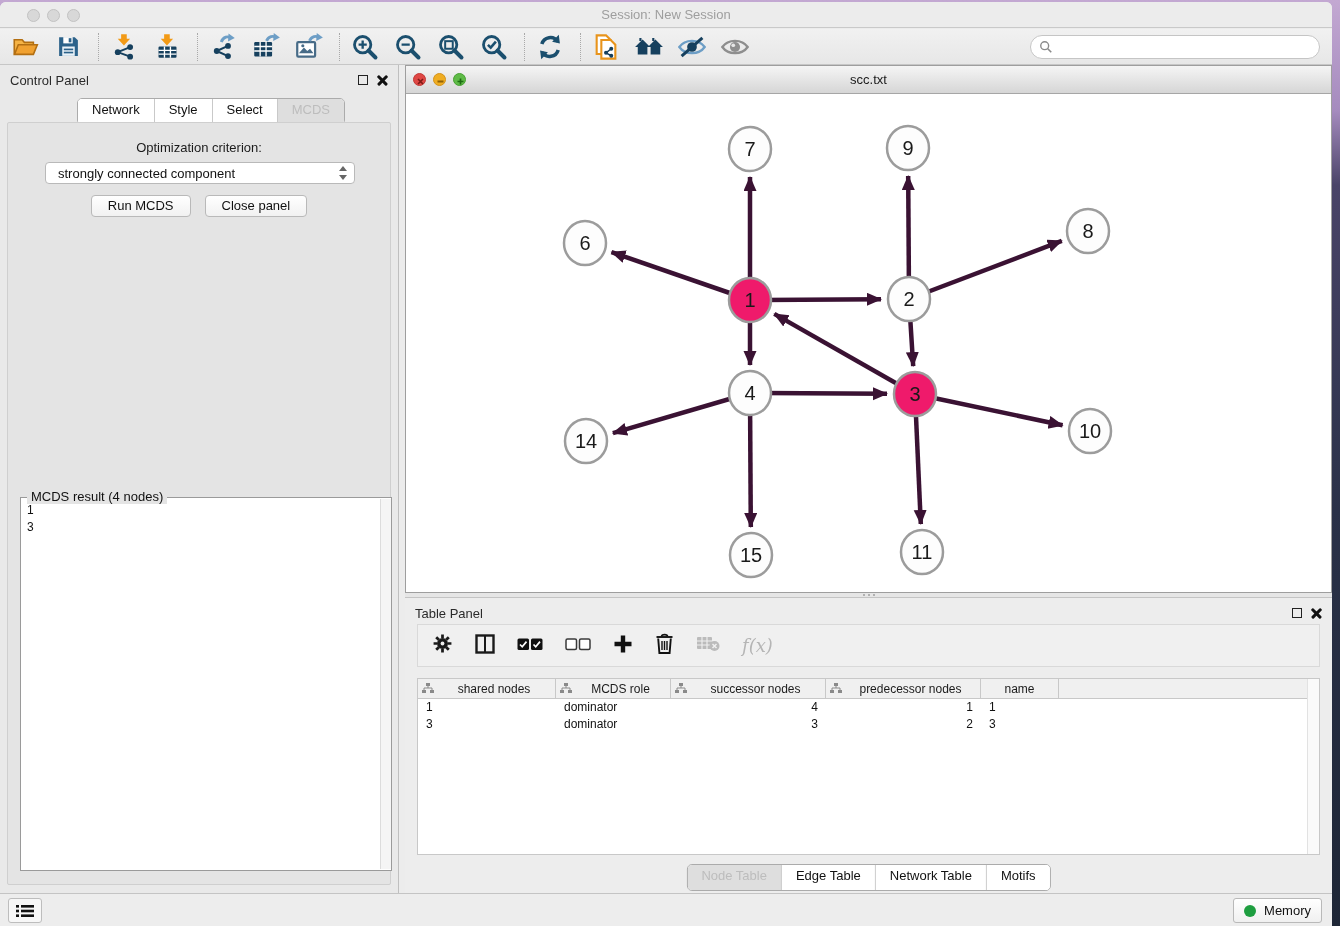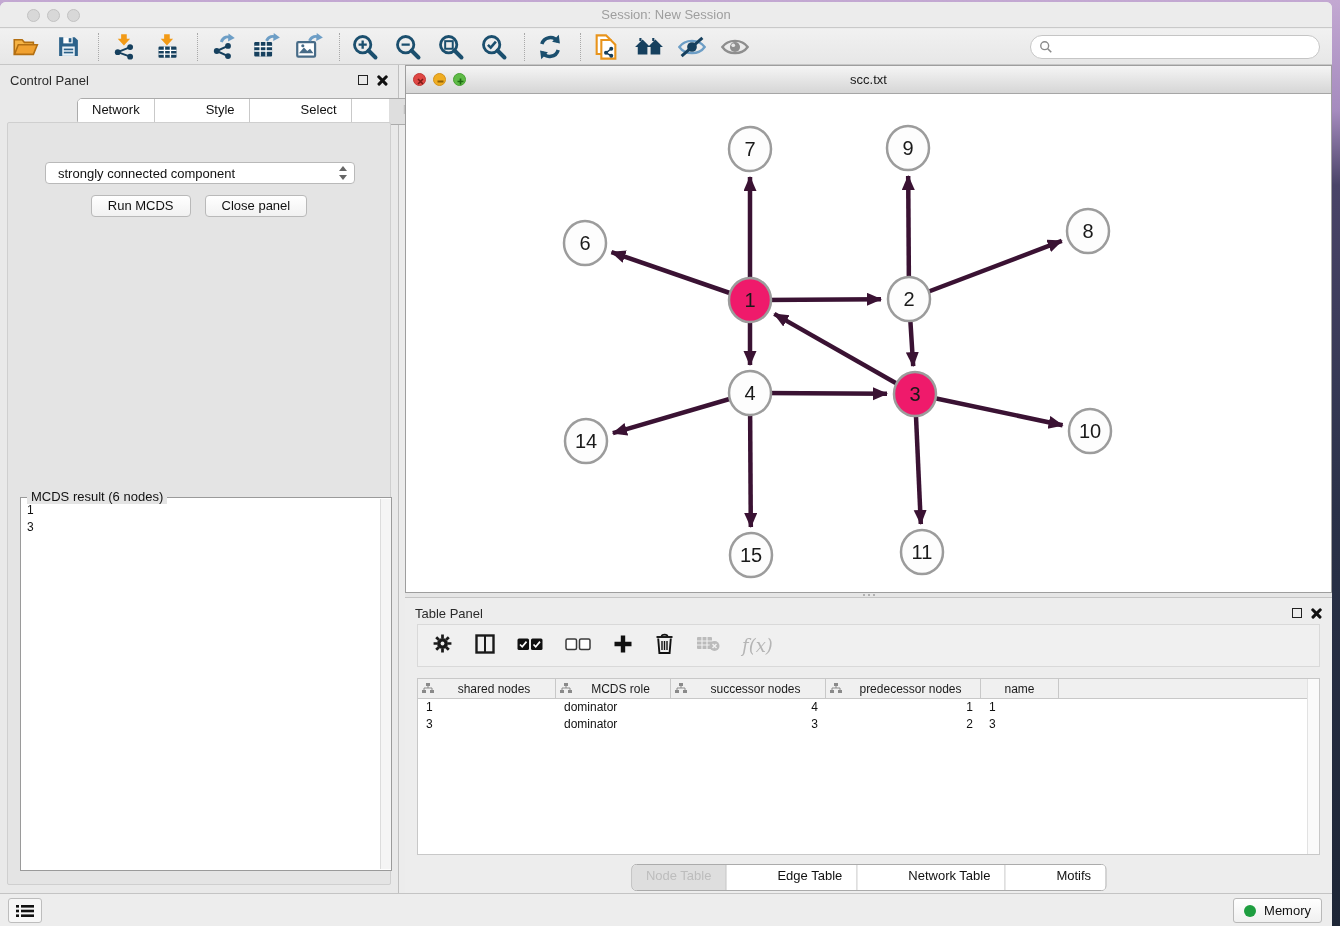--- a/index.html
+++ b/index.html
@@ -36,21 +36,21 @@
     background:#E9E9E9; border-right:1px solid #BFBFBF; }
   .panel-head { position:absolute; left:10px; top:8px; font-size:13px; color:#2B2B2B; }
   .panel-icons { position:absolute; right:10px; top:9px; display:flex; gap:9px; align-items:center; }
   .float-ico { width:10px; height:10px; border:1.6px solid #222; }
   .close-ico { width:11px; height:11px; position:relative; }
   .close-ico:before,.close-ico:after { content:""; position:absolute; left:-1px; top:4.5px;
     width:13px; height:2.6px; background:#111; border-radius:1px; }
   .close-ico:before { transform:rotate(45deg);} .close-ico:after { transform:rotate(-45deg);}
 
   .seg-group { position:absolute; display:inline-flex; border:1px solid #ABABAB;
-    border-radius:5px; overflow:hidden; background:#FFF; height:27px;gap:37px; }
+    border-radius:5px; overflow:hidden; background:#FFF; height:27px; }
   .seg { padding:3px 14px; font-size:13px; color:#111; background:#FFF;
     border-right:1px solid #C9C9C9; line-height:16px; white-space:nowrap; }
   .seg:last-child { border-right:none; }
   .seg-active { background:#DEDEDE; color:#BDBDBD; }
 
   .cp-tabs { left:77px; top:33px; }
   .cp-content { position:absolute; left:7px; right:7px; top:57px; bottom:8px;
     background:#E4E4E4; border:1px solid #CFCFCF; border-radius:2px; }
   .opt-label { position:absolute; left:0; right:0; top:17px; text-align:center;
     font-size:13px; color:#1B1B1B; }
@@ -285,33 +285,34 @@
       <span class="float-ico"></span>
       <span class="close-ico"></span>
     </div>
     <div class="seg-group cp-tabs">
         <div class="seg">Network</div>
         <div class="seg">Style</div>
         <div class="seg">Select</div>
         <div class="seg seg-active">MCDS</div>
       </div>
     <div class="cp-content">
+      <div class="opt-label">Optimization criterion:</div>
       <div class="dropdown">
         <span class="dd-text">strongly connected component</span>
         <svg width="10" height="16" viewBox="0 0 10 16">
             <polygon points="5,1 9,6 1,6" fill="#666"></polygon>
             <polygon points="5,15 9,10 1,10" fill="#666"></polygon>
           </svg>
       </div>
       <div class="btn-row">
         <button class="btn">Run MCDS</button>
         <button class="btn">Close panel</button>
       </div>
       <div class="result-box">
-        <span class="result-legend">MCDS result (6 nodes)</span>
+        <span class="result-legend">MCDS result (4 nodes)</span>
         <div class="result-lines">
             <div>1</div>
             <div>3</div>
           </div>
         <div class="result-scroll"></div>
       </div>
     </div>
   </div>
 
   <div class="h-divider">

